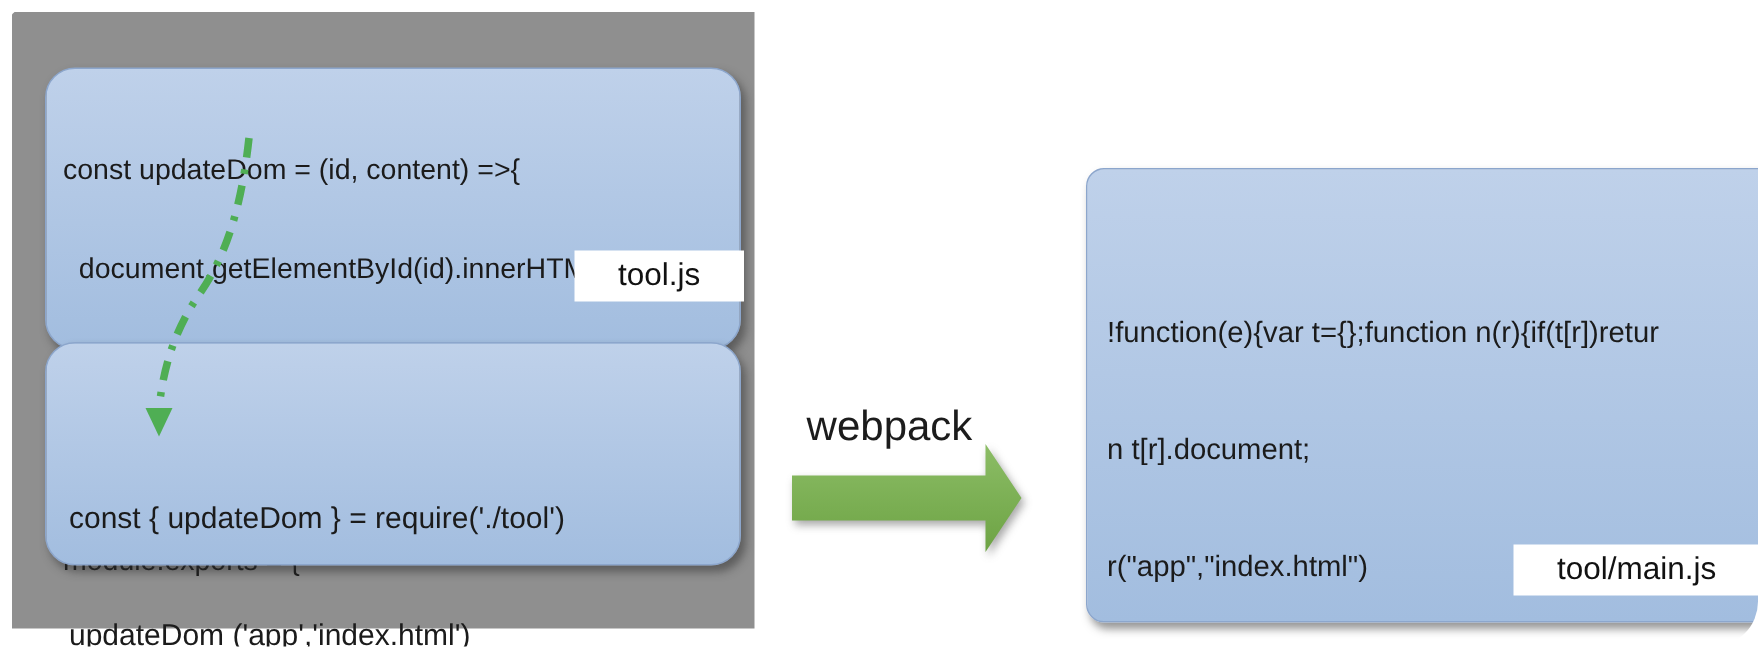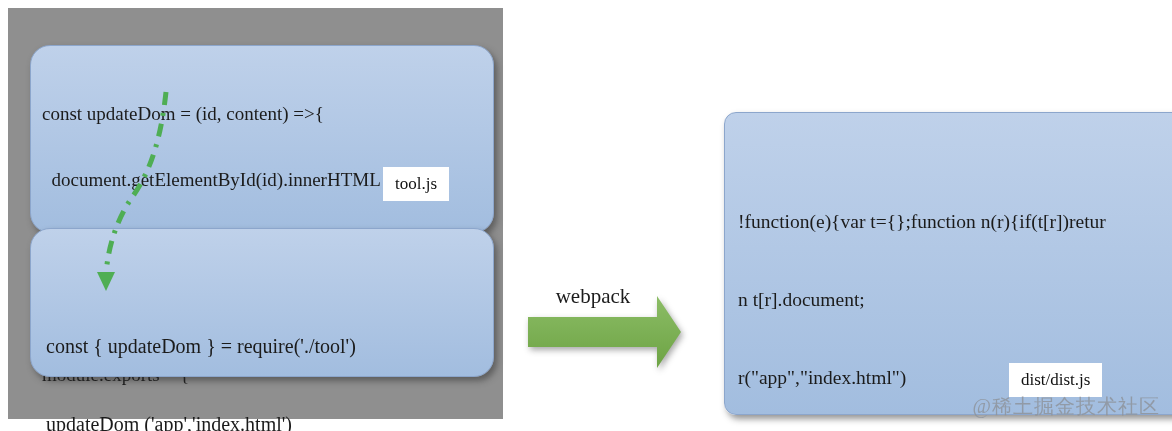--- a/index.html
+++ b/index.html
@@ -1,19 +1,20 @@
 <!DOCTYPE html>
 <html style="--panel-gray: #8f8f8f; --box-blue-top: #bfd1ea; --box-blue-bottom: #a2bddf; --box-border: #8ca6cc; --arrow-green: #82b75c; --arrow-green-dark: #699f42; --dash-green: #4fae54; --label-bg: #ffffff; --text-dark: #1f1f1f;"><head>
 <meta charset="utf-8">
 <style>
   html,body{margin:0;padding:0;background:#ffffff;}
   .stage{
     position:relative;width:1172px;height:431px;overflow:hidden;
-    font-family:Liberation Serif, serif;
+    font-family:Liberation Sans, sans-serif;
     color:var(--text-dark,#1f1f1f);
+    border-radius:30px;
   }
   .panel{
     position:absolute;left:8px;top:8px;width:495px;height:411px;
     background:var(--panel-gray,#8f8f8f);
   }
   .code-box{
     position:absolute;
     background:linear-gradient(180deg,var(--box-blue-top,#bfd1ea),var(--box-blue-bottom,#a2bddf));
     border:1px solid var(--box-border,#8ca6cc);
     box-shadow:3px 4px 6px rgba(45,45,45,0.5);
@@ -21,28 +22,28 @@
   }
   .box-tool{left:22px;top:37px;width:464px;height:188px;border-radius:20px;}
   .box-index{left:22px;top:220px;width:464px;height:149px;border-radius:20px;}
   .box-dist{left:724px;top:112px;width:462px;height:303px;border-radius:12px;}
   .code-lines{position:absolute;white-space:pre;color:#1b1b1b;}
   .box-tool .code-lines{left:11px;top:14px;font-size:19px;line-height:21.7px;}
   .box-index .code-lines{left:15px;top:52px;font-size:20px;line-height:26px;}
   .box-dist .code-lines{left:13px;top:44px;font-size:19.5px;line-height:26px;}
   .file-label{
     position:absolute;background:var(--label-bg,#ffffff);color:#111;
-    font-size:17px;line-height:30px;padding:2px 12px;white-space:nowrap;
+    font-size:21px;line-height:30px;padding:2px 29px;white-space:nowrap;
   }
   .label-tool{left:383px;top:167px;}
   .label-index{left:378px;top:337px;}
   .label-dist{left:1009px;top:363px;}
   .webpack-label{
-    position:absolute;left:527px;top:284px;width:132px;
-    text-align:center;font-size:21px;color:#1c1c1c;
+    position:absolute;left:527px;top:268px;width:132px;
+    text-align:center;font-size:28px;color:#1c1c1c;
   }
   .overlay{position:absolute;left:0;top:0;pointer-events:none;}
   .dash-path{
     fill:none;stroke:var(--dash-green,#4fae54);stroke-width:5;
     stroke-dasharray:13 8 3 8;
   }
   .dash-head{fill:var(--dash-green,#4fae54);}
   .watermark{
     position:absolute;right:12px;top:393px;
     font-size:20px;letter-spacing:1px;color:rgba(142,148,156,0.85);
@@ -97,17 +98,16 @@
     <div class="code-lines">
       <div>!function(e){var t={};function n(r){if(t[r])retur</div>
       <div>n t[r].document;</div>
       <div>r("app","index.html")</div>
       
       
       
       
     </div>
   </div>
-  <div class="file-label label-dist">dist/dist.js</div>
+  <div class="file-label label-dist">tool/main.js</div>
 
-  <div class="watermark">@稀土掘金技术社区</div>
 
 </div>
 
 </body></html>

